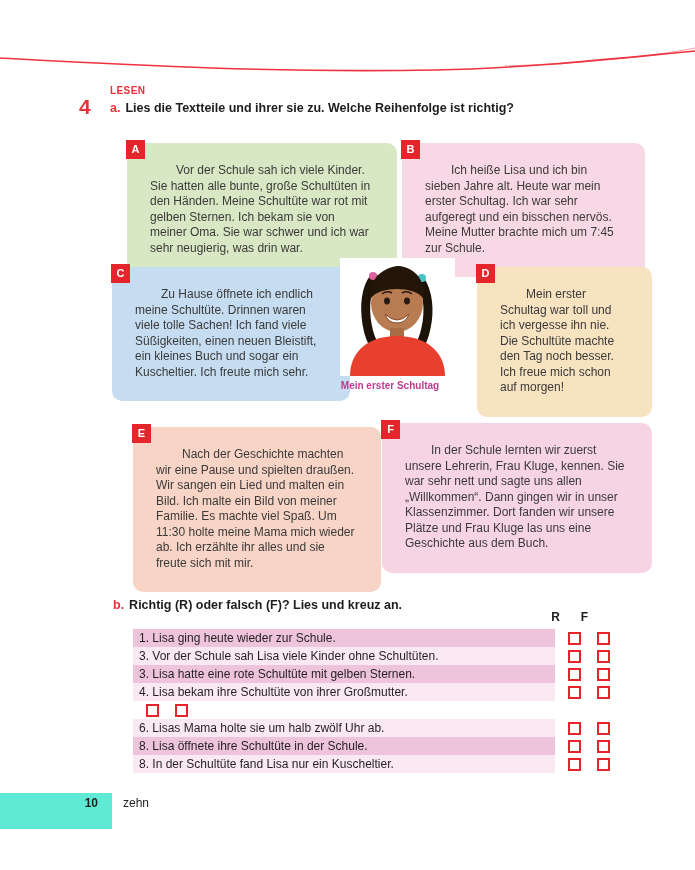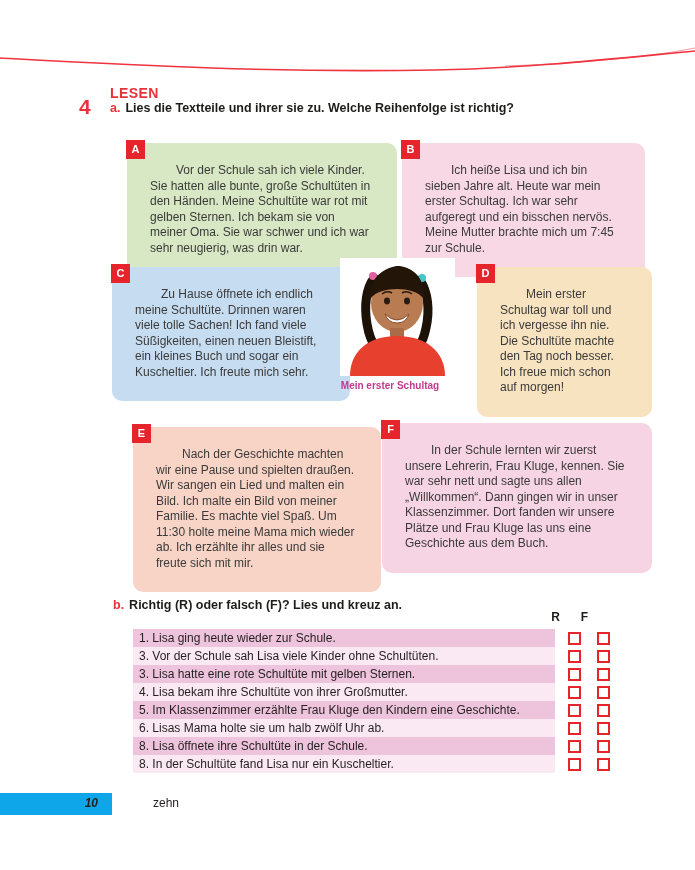--- a/index.html
+++ b/index.html
@@ -2,21 +2,21 @@
 <html><head>
 <meta charset="utf-8">
 <style>
   html,body { margin:0; padding:0; background:#ffffff; }
   .page {
     position:relative; width:695px; height:870px; background:#ffffff;
     font-family:"Liberation Sans", sans-serif; overflow:hidden; color:#1d1d1b;
   }
   .topline { position:absolute; left:0; top:0; width:695px; height:90px; }
 
-  .lesen-label { position:absolute; left:110px; top:85px; color:#e8323a; font-weight:bold; font-size:14px; letter-spacing:.4px; }
+  .lesen-label { position:absolute; left:110px; top:85px; color:#e8323a; font-weight:bold; font-size:10px; letter-spacing:.4px; }
   .ex-number  { position:absolute; left:79px;  top:95px; color:#e8323a; font-weight:bold; font-size:21px; }
   .instr      { position:absolute; font-size:12.5px; font-weight:bold; color:#1d1d1b; }
   .instr-a    { left:110px; top:101px; width:540px; }
   .instr-b    { left:113px; top:598px; width:540px; }
   .part-label { color:#e8323a; margin-right:5px; }
 
   .tbox { position:absolute; border-radius:10px; padding:7px 10px 8px 10px; font-size:12px; line-height:15.5px; color:#3a3a3a; }
   .tbox p { margin:13px; text-indent:26px; }
   .badge {
     position:absolute; left:-1px; top:-3px; width:19px; height:19px;
@@ -47,23 +47,23 @@
     padding-left:6px; box-sizing:border-box; white-space:nowrap; overflow:hidden;
   }
   .tf-row:nth-child(odd)  .tf-text { background:#eec4dc; }
   .tf-row:nth-child(even) .tf-text { background:#fae8f2; }
   .cb {
     width:13px; height:13px; box-sizing:border-box; background:#ffffff;
     border:2px solid #e5242c; margin-left:13px;
   }
   .cb.cb-f { margin-left:16px; }
 
-  .footer-bar { position:absolute; left:0; top:793px; width:112px; height:22px; background:#0ea5e9;font-style:italic; }
+  .footer-bar { position:absolute; left:0; top:793px; width:112px; height:36px; background:#5eead4; }
   .footer-num { position:absolute; right:14px; top:0; height:21px; line-height:21px; font-weight:bold; font-size:12px; color:#231f20; }
-  .footer-word { position:absolute; left:123px; top:793px; height:21px; line-height:21px; font-size:12px; color:#231f20;margin-left:30px; }
+  .footer-word { position:absolute; left:123px; top:793px; height:21px; line-height:21px; font-size:12px; color:#231f20; }
 </style>
 </head>
 <body>
 
 <div class="page">
 
   <svg class="topline" viewBox="0 0 695 90">
     <path d="M0,58 C130,65 270,73 435,70 C530,68 610,59 695,51" fill="none" stroke="#ef3340" stroke-width="1.6"></path>
     <path d="M505,66 C590,63 655,56 695,48" fill="none" stroke="#ef3340" stroke-width="0.9" stroke-opacity="0.55"></path>
   </svg>
@@ -155,21 +155,20 @@
       <div class="tf-text">3. Lisa hatte eine rote Schultüte mit gelben Sternen.</div>
       <div class="cb cb-r"></div>
       <div class="cb cb-f"></div>
     </div>
     <div class="tf-row">
       <div class="tf-text">4. Lisa bekam ihre Schultüte von ihrer Großmutter.</div>
       <div class="cb cb-r"></div>
       <div class="cb cb-f"></div>
     </div>
     <div class="tf-row">
-      <div class="tf-text">5. Im Klassenzimmer erzählte Frau Kluge den Kindern eine Geschichte.</div>
       <div class="cb cb-r"></div>
       <div class="cb cb-f"></div>
     </div>
     <div class="tf-row">
       <div class="tf-text">6. Lisas Mama holte sie um halb zwölf Uhr ab.</div>
       <div class="cb cb-r"></div>
       <div class="cb cb-f"></div>
     </div>
     <div class="tf-row">
       <div class="tf-text">8. Lisa öffnete ihre Schultüte in der Schule.</div>

